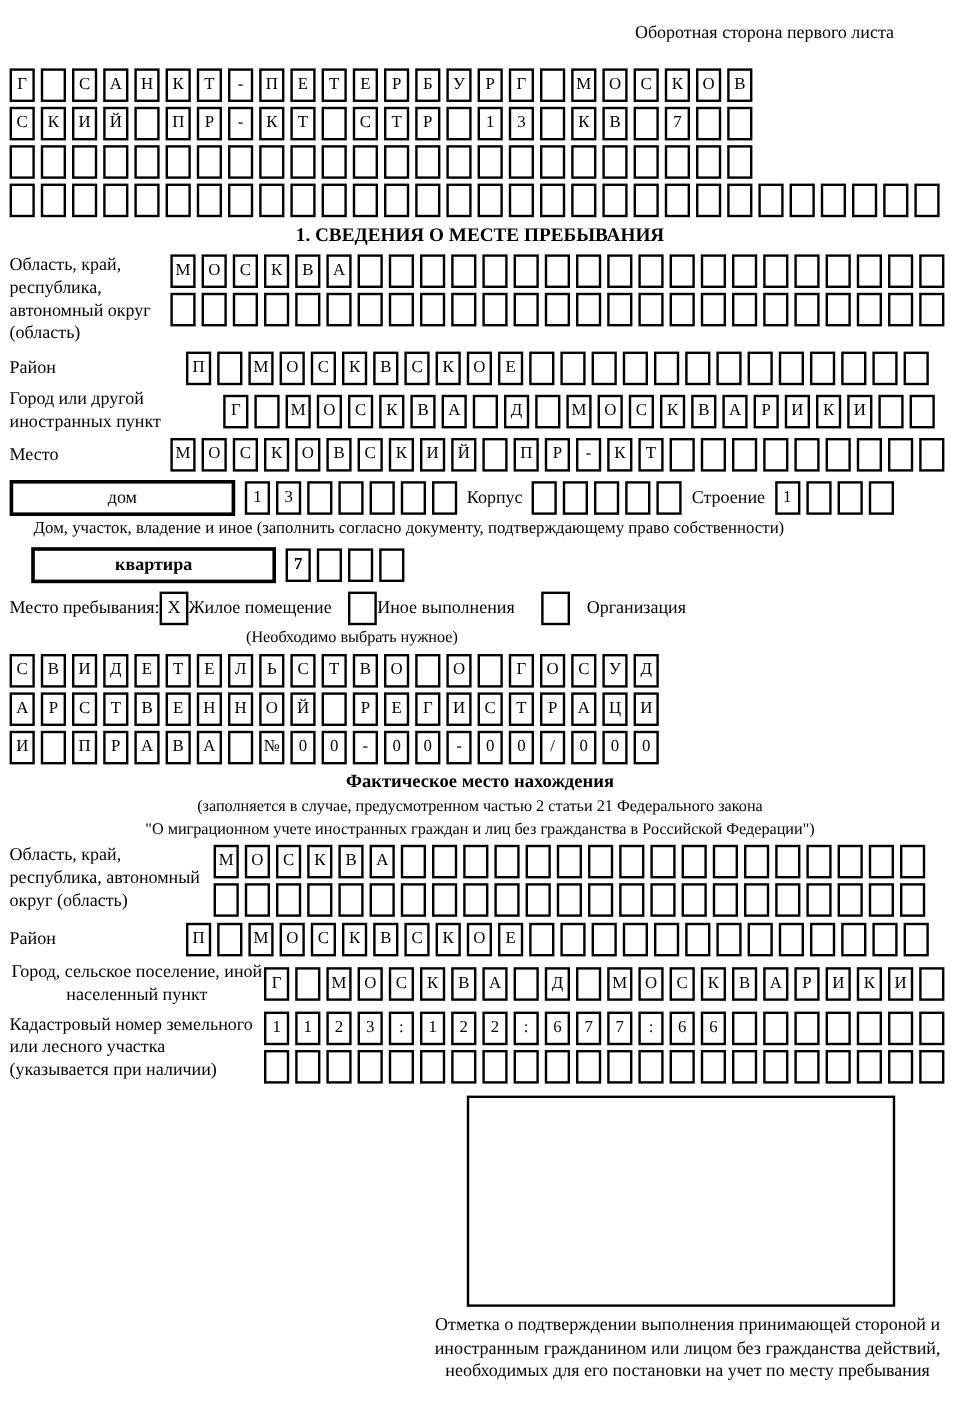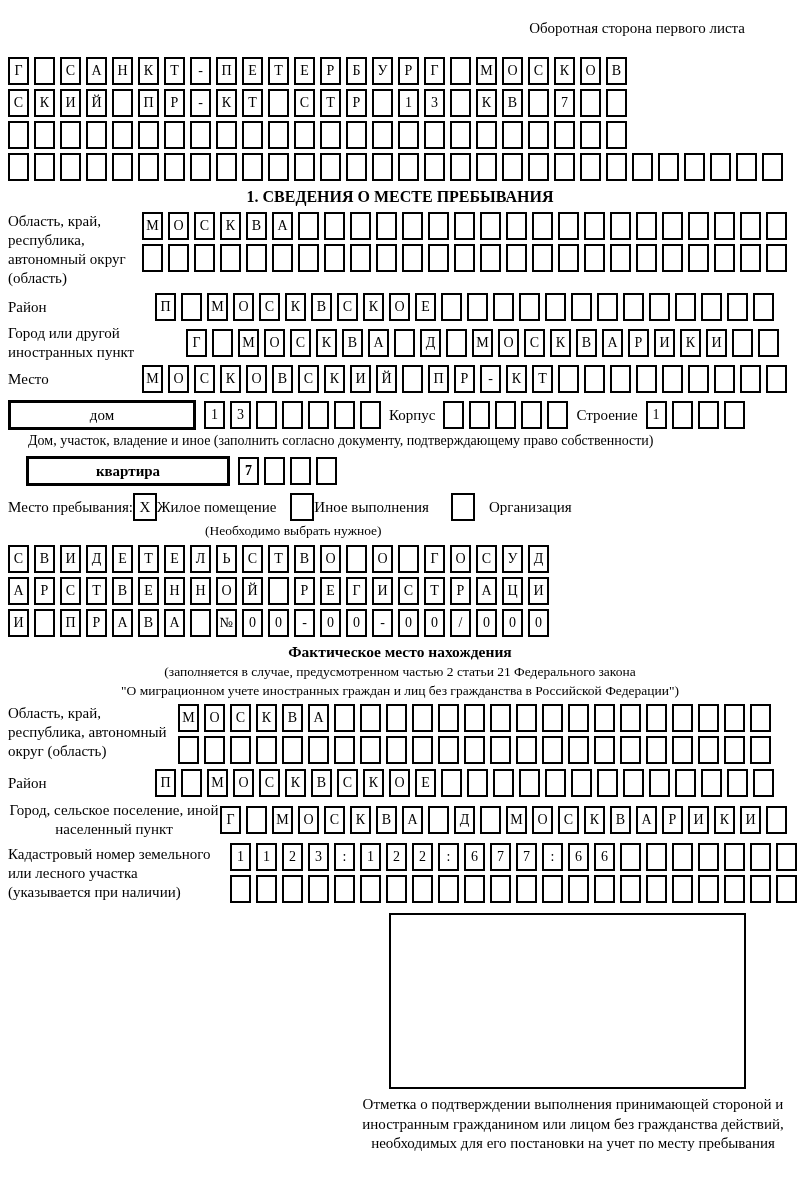--- a/index.html
+++ b/index.html
@@ -544,21 +544,21 @@
         <span class="cell">В</span>
         <span class="cell">А</span>
         <span class="cell">Р</span>
         <span class="cell">И</span>
         <span class="cell">К</span>
         <span class="cell">И</span>
         <span class="cell"></span>
       </div>
   </div>
 
-  <div class="flexrow ml8 vcenter" style="margin-top:4px;gap:10px;">
+  <div class="flexrow ml8 vcenter" style="margin-top:4px;">
     <div class="lbl w212">Кадастровый номер земельного или лесного участка (указывается при наличии)</div>
     <div class="rows">
       <div class="cr">
           <span class="cell">1</span>
           <span class="cell">1</span>
           <span class="cell">2</span>
           <span class="cell">3</span>
           <span class="cell">:</span>
           <span class="cell">1</span>
           <span class="cell">2</span>

